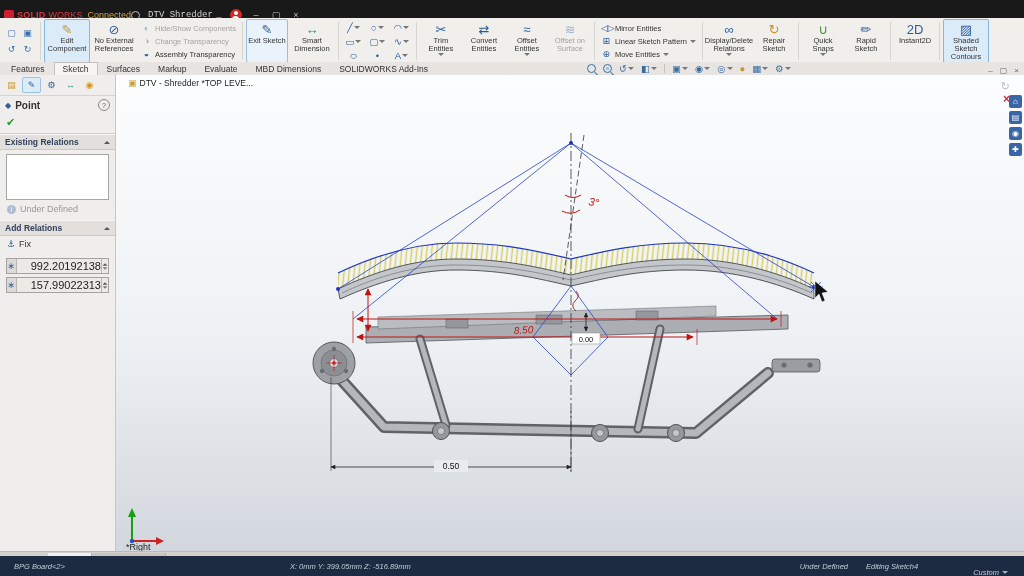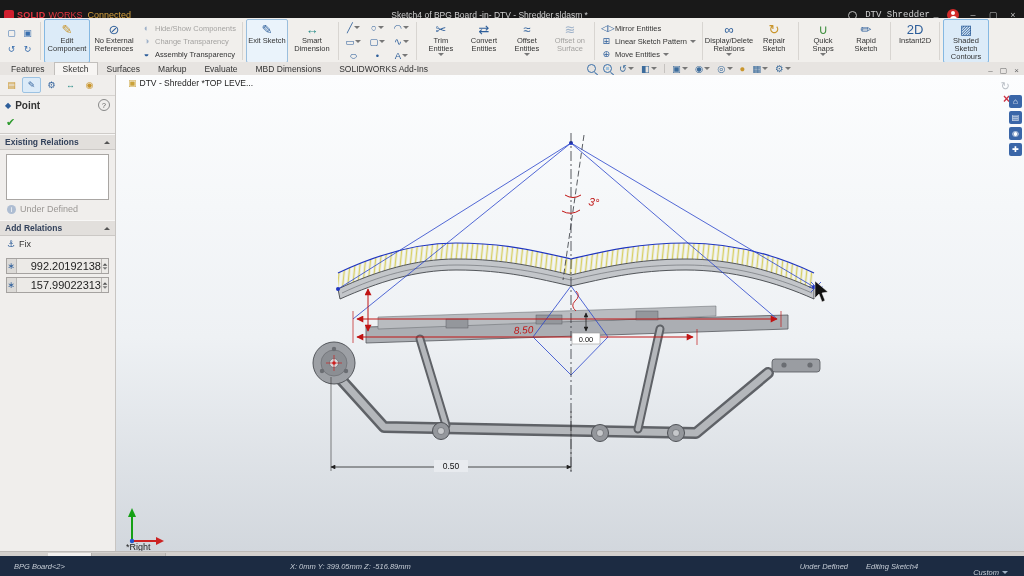--- a/index.html
+++ b/index.html
@@ -111,21 +111,20 @@
 </head>
 <body>
 
 <div class="titlebar">
   <div class="tb-left">
     <span class="app-ic"></span>
     <span class="logo-red">SOLID</span>
       <span class="logo-red2">WORKS</span>
     <span class="logo-gold">Connected</span>
   </div>
-  <div class="tb-title">Sketch4 of BPG Board -in- DTV - Shredder.sldasm *</div>
   <div class="tb-right">
     <i class="mag mag-w"></i>
     <span class="tb-profile">
       <span>DTV Shredder</span>
         <i class="caret-d"></i>
     </span>
     <span class="avatar"></span>
     <span class="winbtn">–</span>
     <span class="winbtn">▢</span>
     <span class="winbtn">×</span>

